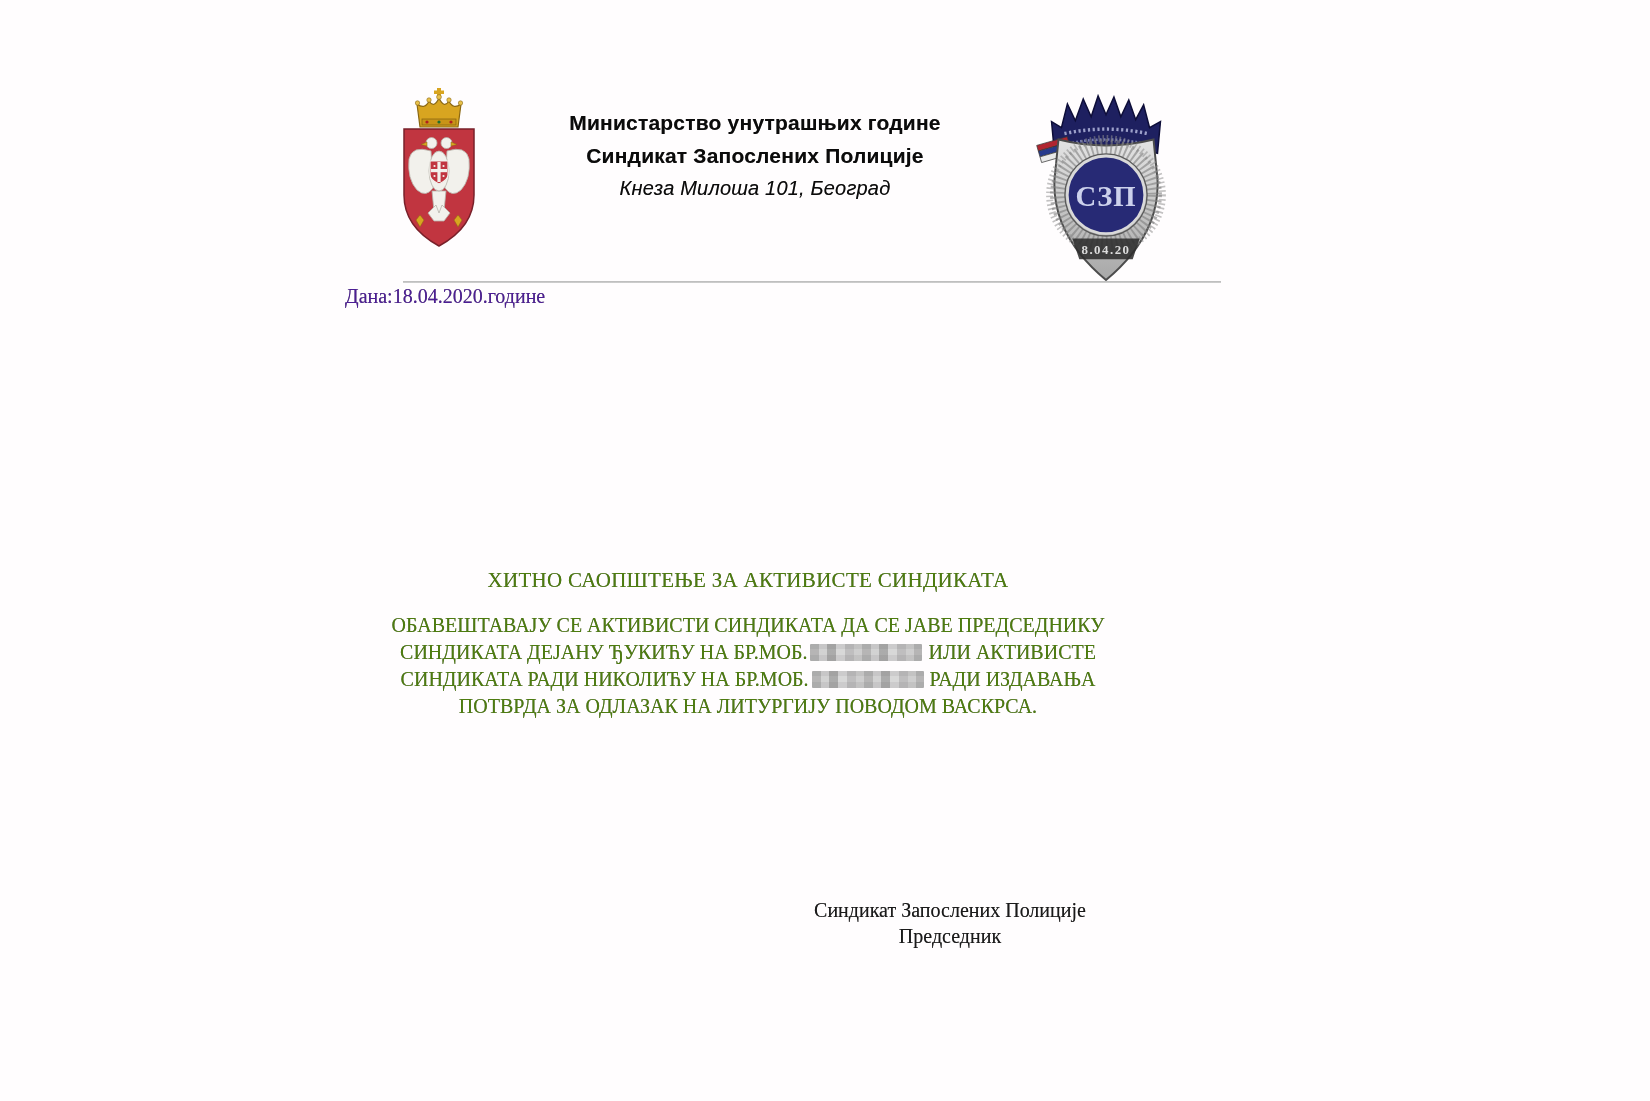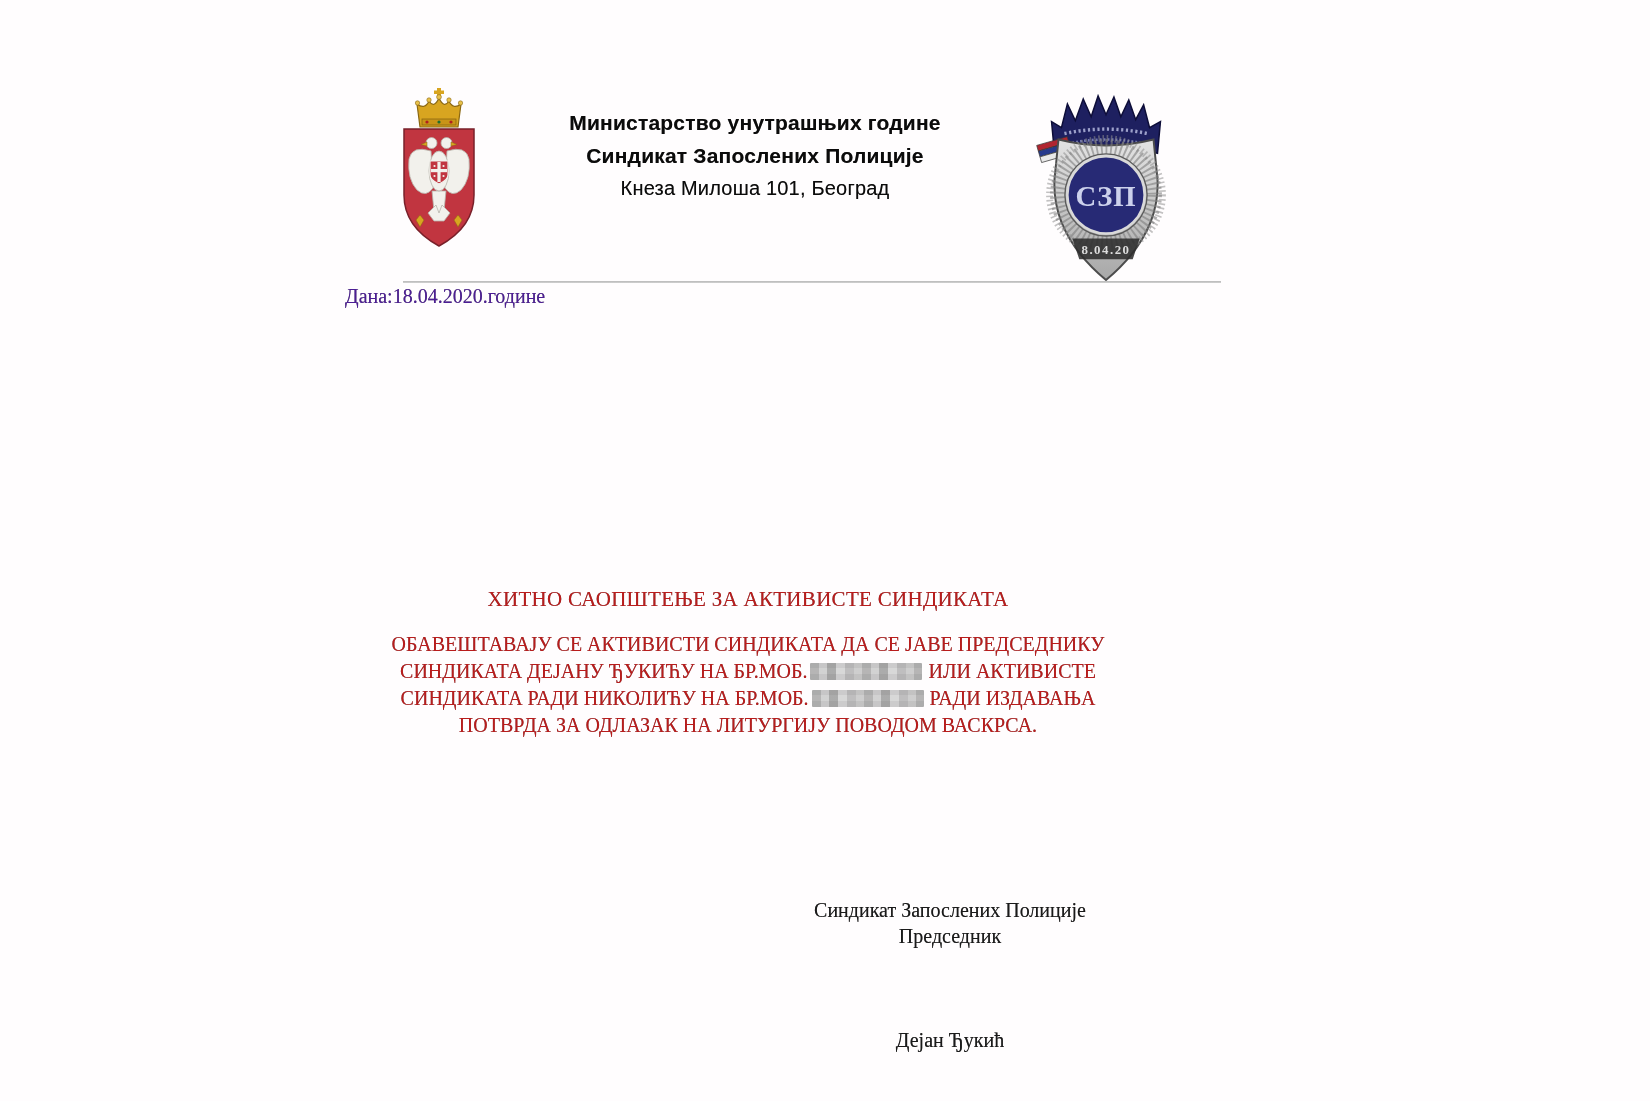--- a/index.html
+++ b/index.html
@@ -16,37 +16,37 @@
   }
   .hdr-text {
     position:absolute; left:470px; top:106px; width:570px;
     text-align:center;
     font-family:"Liberation Sans", sans-serif;
     color:#0b0b0b;
     line-height:33px;
     text-shadow:0 0 .6px rgba(0,0,0,.45);
   }
   .hdr-line { font-size:21px; font-weight:bold; letter-spacing:.2px; }
-  .hdr-line.addr { font-weight:normal; font-size:20px; }
+  .hdr-line.addr { font-weight:normal; font-size:20px;font-style:italic; }
   .badge {
     position:absolute; left:1028px; top:88px; width:157px; height:198px;
   }
   .rule {
     position:absolute; left:403px; top:281px; width:818px; height:2px;
     background:linear-gradient(#b9b9b9,#d2d2d2);
   }
   
   .date-line {
     position:absolute; left:345px; top:285px;
     font-size:20px; color:#4c1d95;
     text-shadow:0 0 .5px rgba(0,0,0,.5);
   }
   .notice {
-    position:absolute; left:370px; top:587px; width:756px;
-    text-align:center; color:#b91c1c;
+    position:absolute; left:370px; top:568px; width:756px;
+    text-align:center; color:#4d7c0f;
     text-shadow:0 0 .5px rgba(0,0,0,.5);
   }
   .notice-title { font-size:21px; letter-spacing:.3px; margin-bottom:19px; }
   .body-line { font-size:20px; line-height:27px; white-space:nowrap; }
   .redacted {
     display:inline-block; width:112px; height:17px;
     vertical-align:-2px; margin:0 6px 0 3px;
     background:
       repeating-linear-gradient(0deg, rgba(0,0,0,.10) 0 6px, rgba(0,0,0,.02) 6px 12px),
       repeating-linear-gradient(90deg, #9d9d9d 0 9px, #c6c6c6 9px 17px, #8f8f8f 17px 26px, #cecece 26px 35px, #aaaaaa 35px 44px, #c0c0c0 44px 52px);
@@ -162,16 +162,15 @@
     <div class="notice-title">ХИТНО САОПШТЕЊЕ ЗА АКТИВИСТЕ СИНДИКАТА</div>
     <div class="body-line">ОБАВЕШТАВАЈУ СЕ АКТИВИСТИ СИНДИКАТА ДА СЕ ЈАВЕ ПРЕДСЕДНИКУ</div>
     <div class="body-line"><span>СИНДИКАТА ДЕЈАНУ ЂУКИЋУ НА БР.МОБ.</span><span class="redacted"></span><span>ИЛИ АКТИВИСТЕ</span></div>
     <div class="body-line"><span>СИНДИКАТА РАДИ НИКОЛИЋУ НА БР.МОБ.</span><span class="redacted"></span><span>РАДИ ИЗДАВАЊА</span></div>
     <div class="body-line">ПОТВРДА ЗА ОДЛАЗАК НА ЛИТУРГИЈУ ПОВОДОМ ВАСКРСА.</div>
   </div>
 
   <div class="signature">
     <div>Синдикат Запослених Полиције</div>
     <div>Председник</div>
-    <div class="sig-name">Дејан Ђукић</div>
   </div>
 
 </div>
 
 </body></html>

